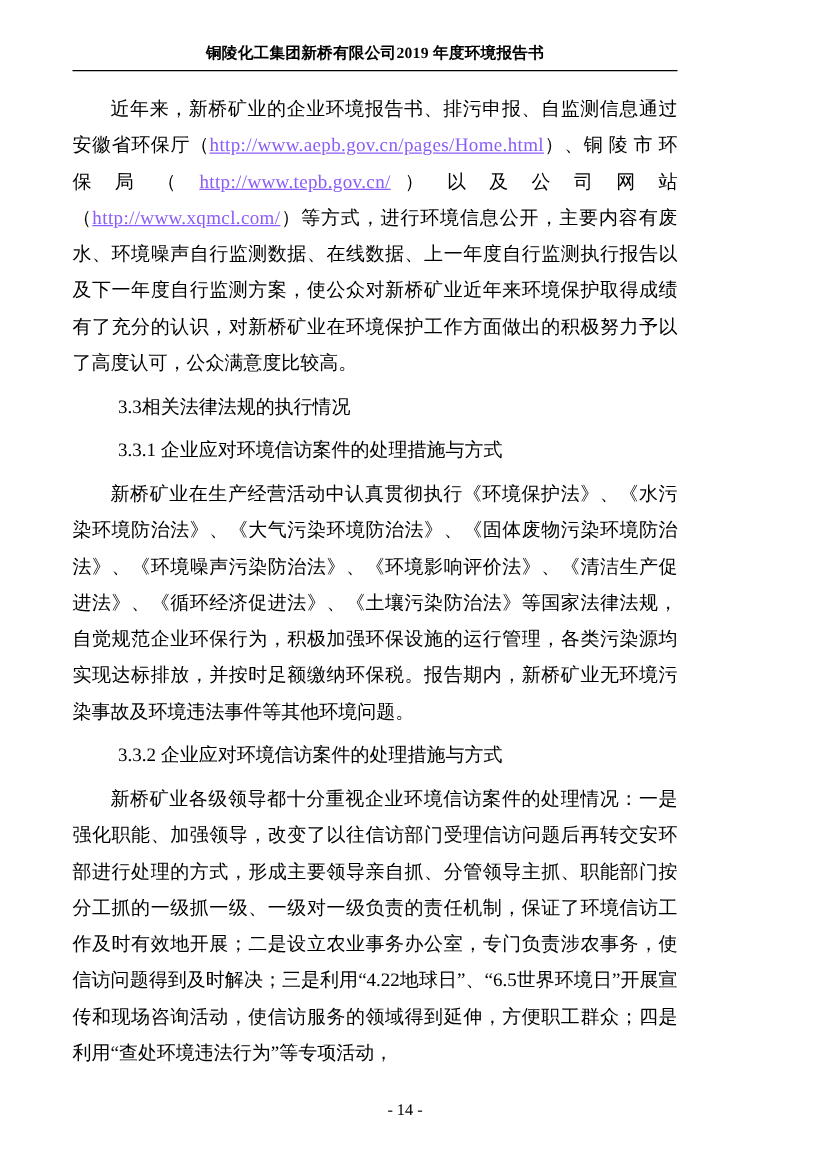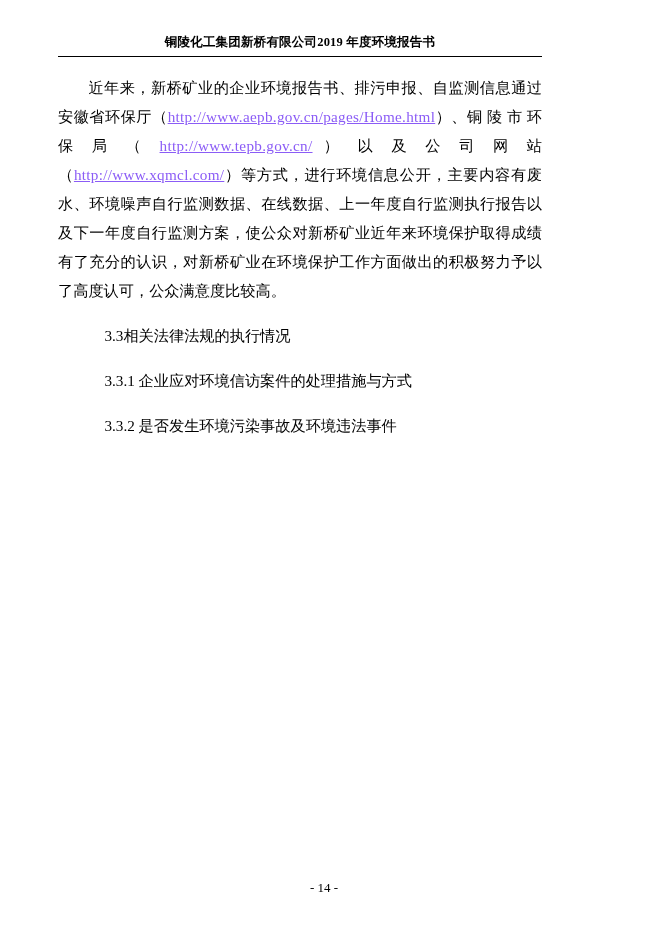--- a/index.html
+++ b/index.html
@@ -38,21 +38,21 @@
     font-size: 15.2px;
     line-height: 29px;
     text-align: justify;
     text-justify: inter-ideograph;
   }
   p {
     margin: 0;
     text-indent: 2em;
   }
   .heading {
-    margin: 16px;
+    margin: 6px;
     text-indent: 2em;
   }
   a.url {
     color: #8b5cf6;
     text-decoration: underline;
     font-family: "Liberation Serif", serif;
     letter-spacing: 0.3px;
   }
   .footer {
     position: absolute;
@@ -75,21 +75,23 @@
   <div class="body-text">
 
     <p>
       <span>近年来，新桥矿业的企业环境报告书、排污申报、自监测信息通过安徽省环保厅（</span><a class="url" href="#">http://www.aepb.gov.cn/pages/Home.html</a><span>）、铜 陵 市 环 保 局 （ </span><a class="url" href="#">http://www.tepb.gov.cn/</a><span> ） 以 及 公 司 网 站 （</span><a class="url" href="#">http://www.xqmcl.com/</a><span>）等方式，进行环境信息公开，主要内容有废水、环境噪声自行监测数据、在线数据、上一年度自行监测执行报告以及下一年度自行监测方案，使公众对新桥矿业近年来环境保护取得成绩有了充分的认识，对新桥矿业在环境保护工作方面做出的积极努力予以了高度认可，公众满意度比较高。</span>
     </p>
 
     <p class="heading">3.3相关法律法规的执行情况</p>
 
     <p class="heading">3.3.1 企业应对环境信访案件的处理措施与方式</p>
 
+    <p>新桥矿业在生产经营活动中认真贯彻执行《环境保护法》、《水污染环境防治法》、《大气污染环境防治法》、《固体废物污染环境防治法》、《环境噪声污染防治法》、《环境影响评价法》、《清洁生产促进法》、《循环经济促进法》、《土壤污染防治法》等国家法律法规，自觉规范企业环保行为，积极加强环保设施的运行管理，各类污染源均实现达标排放，并按时足额缴纳环保税。报告期内，新桥矿业无环境污染事故及环境违法事件等其他环境问题。</p>
 
-    <p class="heading">3.3.2 是否发生环境污染事故及环境违法事件</p>
+    <p class="heading">3.3.2 企业应对环境信访案件的处理措施与方式</p>
 
+    <p>新桥矿业各级领导都十分重视企业环境信访案件的处理情况：一是强化职能、加强领导，改变了以往信访部门受理信访问题后再转交安环部进行处理的方式，形成主要领导亲自抓、分管领导主抓、职能部门按分工抓的一级抓一级、一级对一级负责的责任机制，保证了环境信访工作及时有效地开展；二是设立农业事务办公室，专门负责涉农事务，使信访问题得到及时解决；三是利用“4.22地球日”、“6.5世界环境日”开展宣传和现场咨询活动，使信访服务的领域得到延伸，方便职工群众；四是利用“查处环境违法行为”等专项活动，</p>
 
   </div>
 
   <div class="footer">- 14 -</div>
 
 </div>
 
 </body></html>

